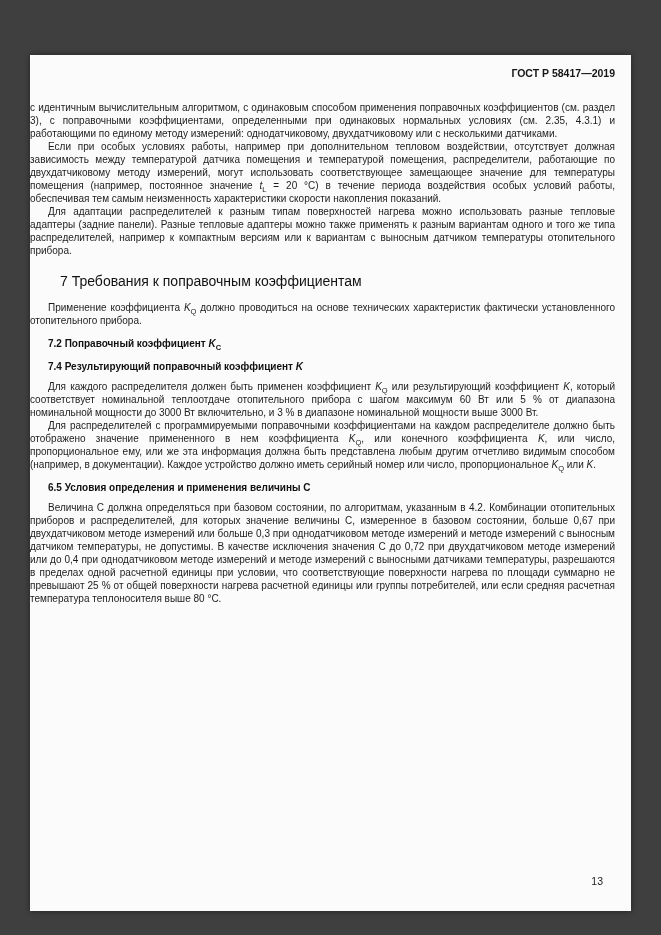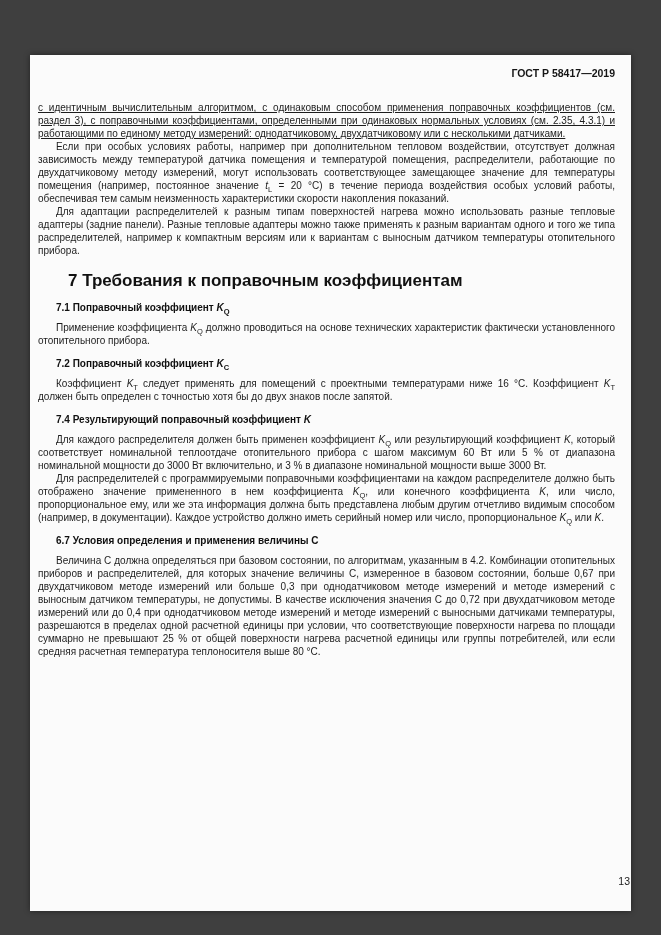--- a/index.html
+++ b/index.html
@@ -9,43 +9,43 @@
     font-family: "Liberation Sans", sans-serif;
     position: relative;
     overflow: hidden;
   }
   .page {
     position: absolute;
     left: 30px; top: 55px;
     width: 601px; height: 856px;
     background: #fbfbfb;
     box-sizing: border-box;
-    padding: 12px 16px 0 8px;
+    padding: 12px 16px 0 0;
     box-shadow: 0 0 6px rgba(0,0,0,0.45);
     overflow: hidden;
   }
   .doc-header {
     text-align: right;
     font-weight: bold;
     font-size: 10.5px;
     color: #151515;
     margin: 0 0 22px 0;
   }
   .body-text p {
     margin: 0;
     font-size: 10px;
     line-height: 13px;
     text-align: justify;
     color: #1c1c1c;
     text-indent: 18px;
   }
-  .body-text p.noindent { text-indent: 0; text-decoration: underline; }
+  .body-text p.noindent { text-indent: 0; }
   h1.sec {
-    font-size: 17px;
-    font-weight: bold;
+    font-size: 14px;
+    font-weight: normal;
     color: #111;
     margin: 17px 0 13px 0;
     text-indent: 30px;
     line-height: 14px;
   }
   h2.sub {
     font-size: 10px;
     font-weight: bold;
     color: #111;
     margin: 10px 0 7px 0;
@@ -55,50 +55,48 @@
   sub {
     font-size: 7.5px;
     line-height: 0;
     vertical-align: baseline;
     position: relative;
     top: 2.5px;
   }
   i { font-style: italic; }
   .page-number {
     position: absolute;
-    right: 1px;
+    right: 28px;
     bottom: 24px;
     font-size: 10.5px;
     color: #1c1c1c;
   }
 </style>
 </head>
 <body>
 
 <div class="page">
 
   <div class="doc-header">ГОСТ Р 58417—2019</div>
 
   <div class="body-text">
     <p class="noindent">с идентичным вычислительным алгоритмом, с одинаковым способом применения поправочных коэффициентов (см. раздел 3), с поправочными коэффициентами, определенными при одинаковых нормальных условиях (см. 2.35, 4.3.1) и работающими по единому методу измерений: однодатчиковому, двухдатчиковому или с несколькими датчиками.</p>
     <p>Если при особых условиях работы, например при дополнительном тепловом воздействии, отсутствует должная зависимость между температурой датчика помещения и температурой помещения, распределители, работающие по двухдатчиковому методу измерений, могут использовать соответствующее замещающее значение для температуры помещения (например, постоянное значение <i>t</i><sub>L</sub> = 20 °С) в течение периода воздействия особых условий работы, обеспечивая тем самым неизменность характеристики скорости накопления показаний.</p>
     <p>Для адаптации распределителей к разным типам поверхностей нагрева можно использовать разные тепловые адаптеры (задние панели). Разные тепловые адаптеры можно также применять к разным вариантам одного и того же типа распределителей, например к компактным версиям или к вариантам с выносным датчиком температуры отопительного прибора.</p>
 
     <h1 class="sec">7 Требования к поправочным коэффициентам</h1>
 
-    <h2 class="sub">7.1 Поправочный коэффициент <i>K</i><sub>Q</sub></h2>
     <p>Применение коэффициента <i>K</i><sub>Q</sub> должно проводиться на основе технических характеристик фактически установленного отопительного прибора.</p>
 
     <h2 class="sub">7.2 Поправочный коэффициент <i>K</i><sub>C</sub></h2>
 
-    <p>Коэффициент <i>K</i><sub>T</sub> следует применять для помещений с проектными температурами ниже 16 °С. Коэффициент <i>K</i><sub>T</sub> должен быть определен с точностью хотя бы до двух знаков после запятой.</p>
 
     <h2 class="sub">7.4 Результирующий поправочный коэффициент <i>K</i></h2>
     <p>Для каждого распределителя должен быть применен коэффициент <i>K</i><sub>Q</sub> или результирующий коэффициент <i>K</i>, который соответствует номинальной теплоотдаче отопительного прибора с шагом максимум 60 Вт или 5 % от диапазона номинальной мощности до 3000 Вт включительно, и 3 % в диапазоне номинальной мощности выше 3000 Вт.</p>
     <p>Для распределителей с программируемыми поправочными коэффициентами на каждом распределителе должно быть отображено значение примененного в нем коэффициента <i>K</i><sub>Q</sub>, или конечного коэффициента <i>K</i>, или число, пропорциональное ему, или же эта информация должна быть представлена любым другим отчетливо видимым способом (например, в документации). Каждое устройство должно иметь серийный номер или число, пропорциональное <i>K</i><sub>Q</sub> или <i>K</i>.</p>
 
-    <h2 class="sub">6.7 Условия определения и применения величины С</h2>
+    <h2 class="sub">6.5 Условия определения и применения величины С</h2>
     <p>Величина С должна определяться при базовом состоянии, по алгоритмам, указанным в 4.2. Комбинации отопительных приборов и распределителей, для которых значение величины С, измеренное в базовом состоянии, больше 0,67 при двухдатчиковом методе измерений или больше 0,3 при однодатчиковом методе измерений и методе измерений с выносным датчиком температуры, не допустимы. В качестве исключения значения С до 0,72 при двухдатчиковом методе измерений или до 0,4 при однодатчиковом методе измерений и методе измерений с выносными датчиками температуры, разрешаются в пределах одной расчетной единицы при условии, что соответствующие поверхности нагрева по площади суммарно не превышают 25 % от общей поверхности нагрева расчетной единицы или группы потребителей, или если средняя расчетная температура теплоносителя выше 80 °С.</p>
   </div>
 
   <div class="page-number">13</div>
 
 </div>
 
 </body></html>

